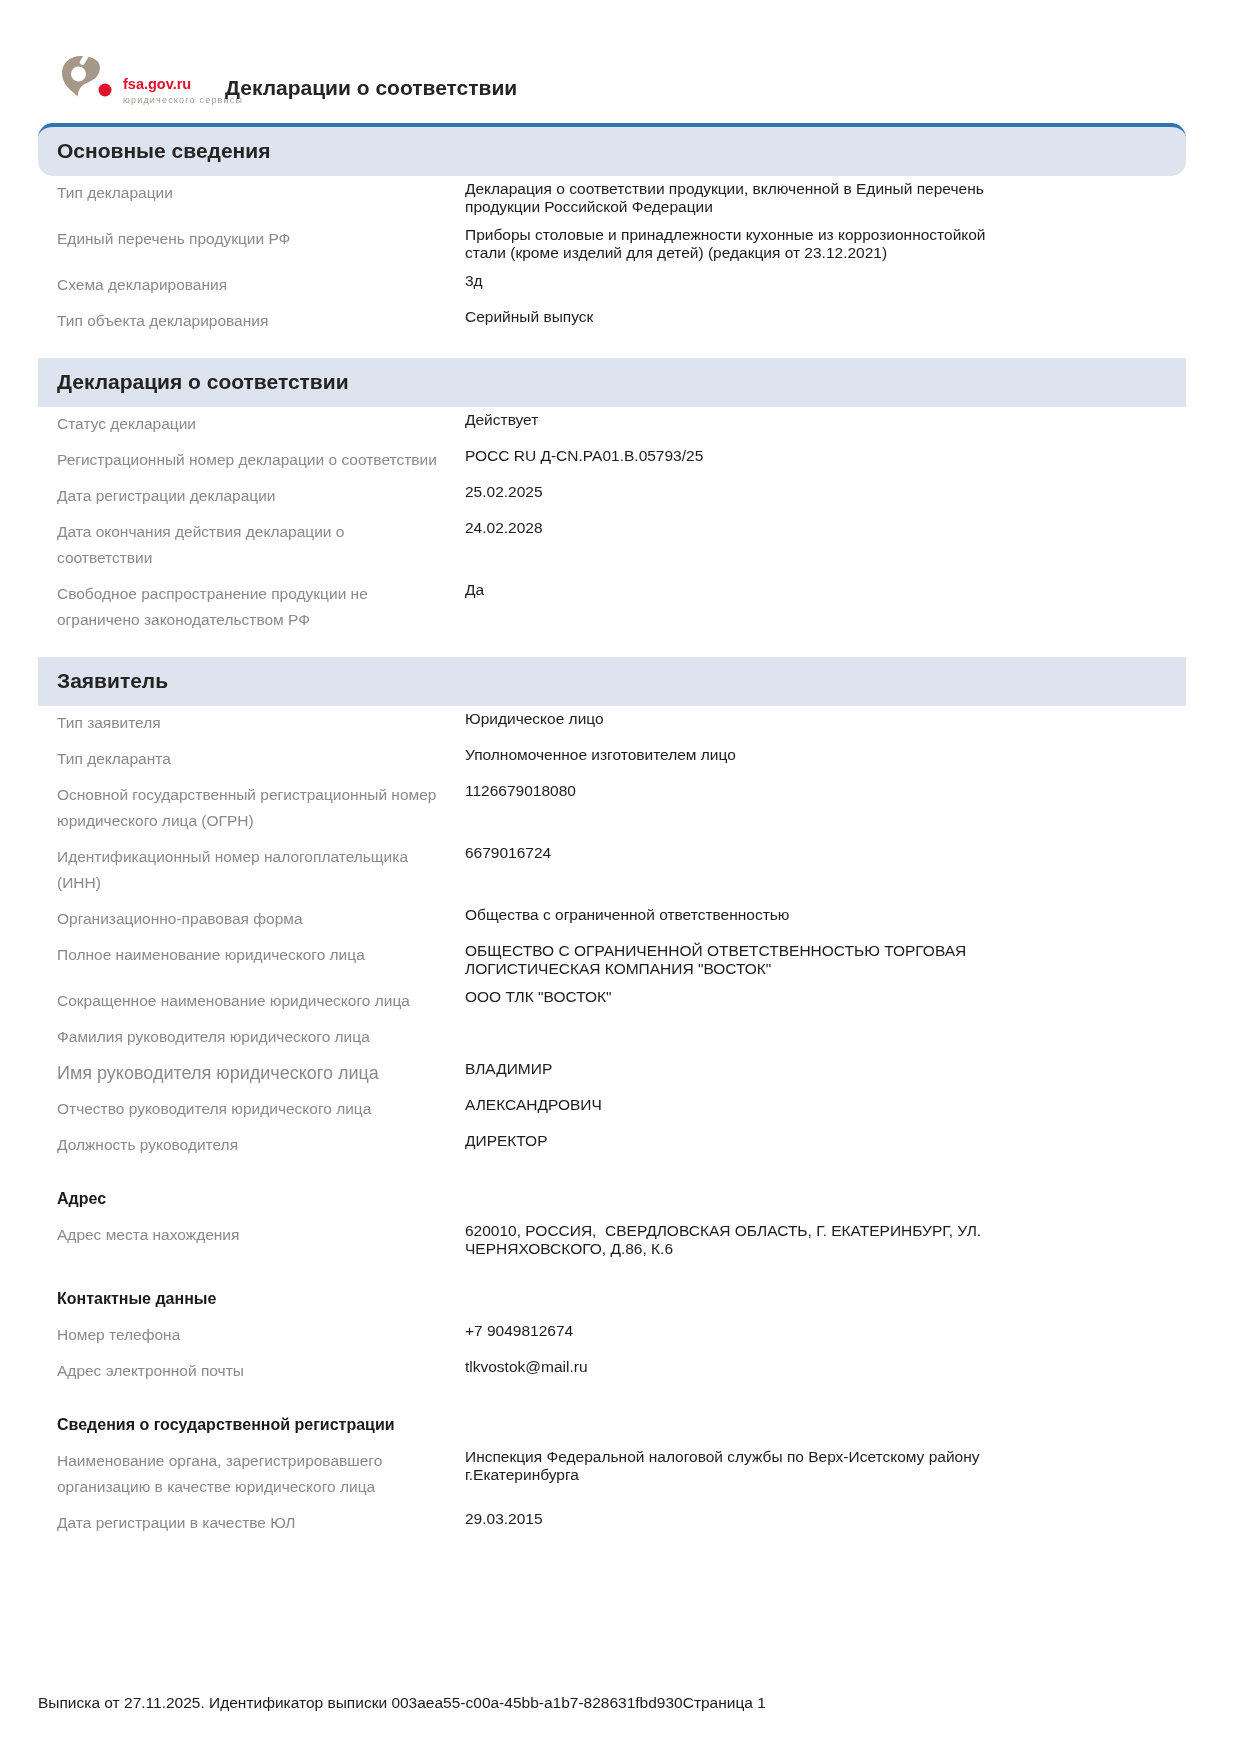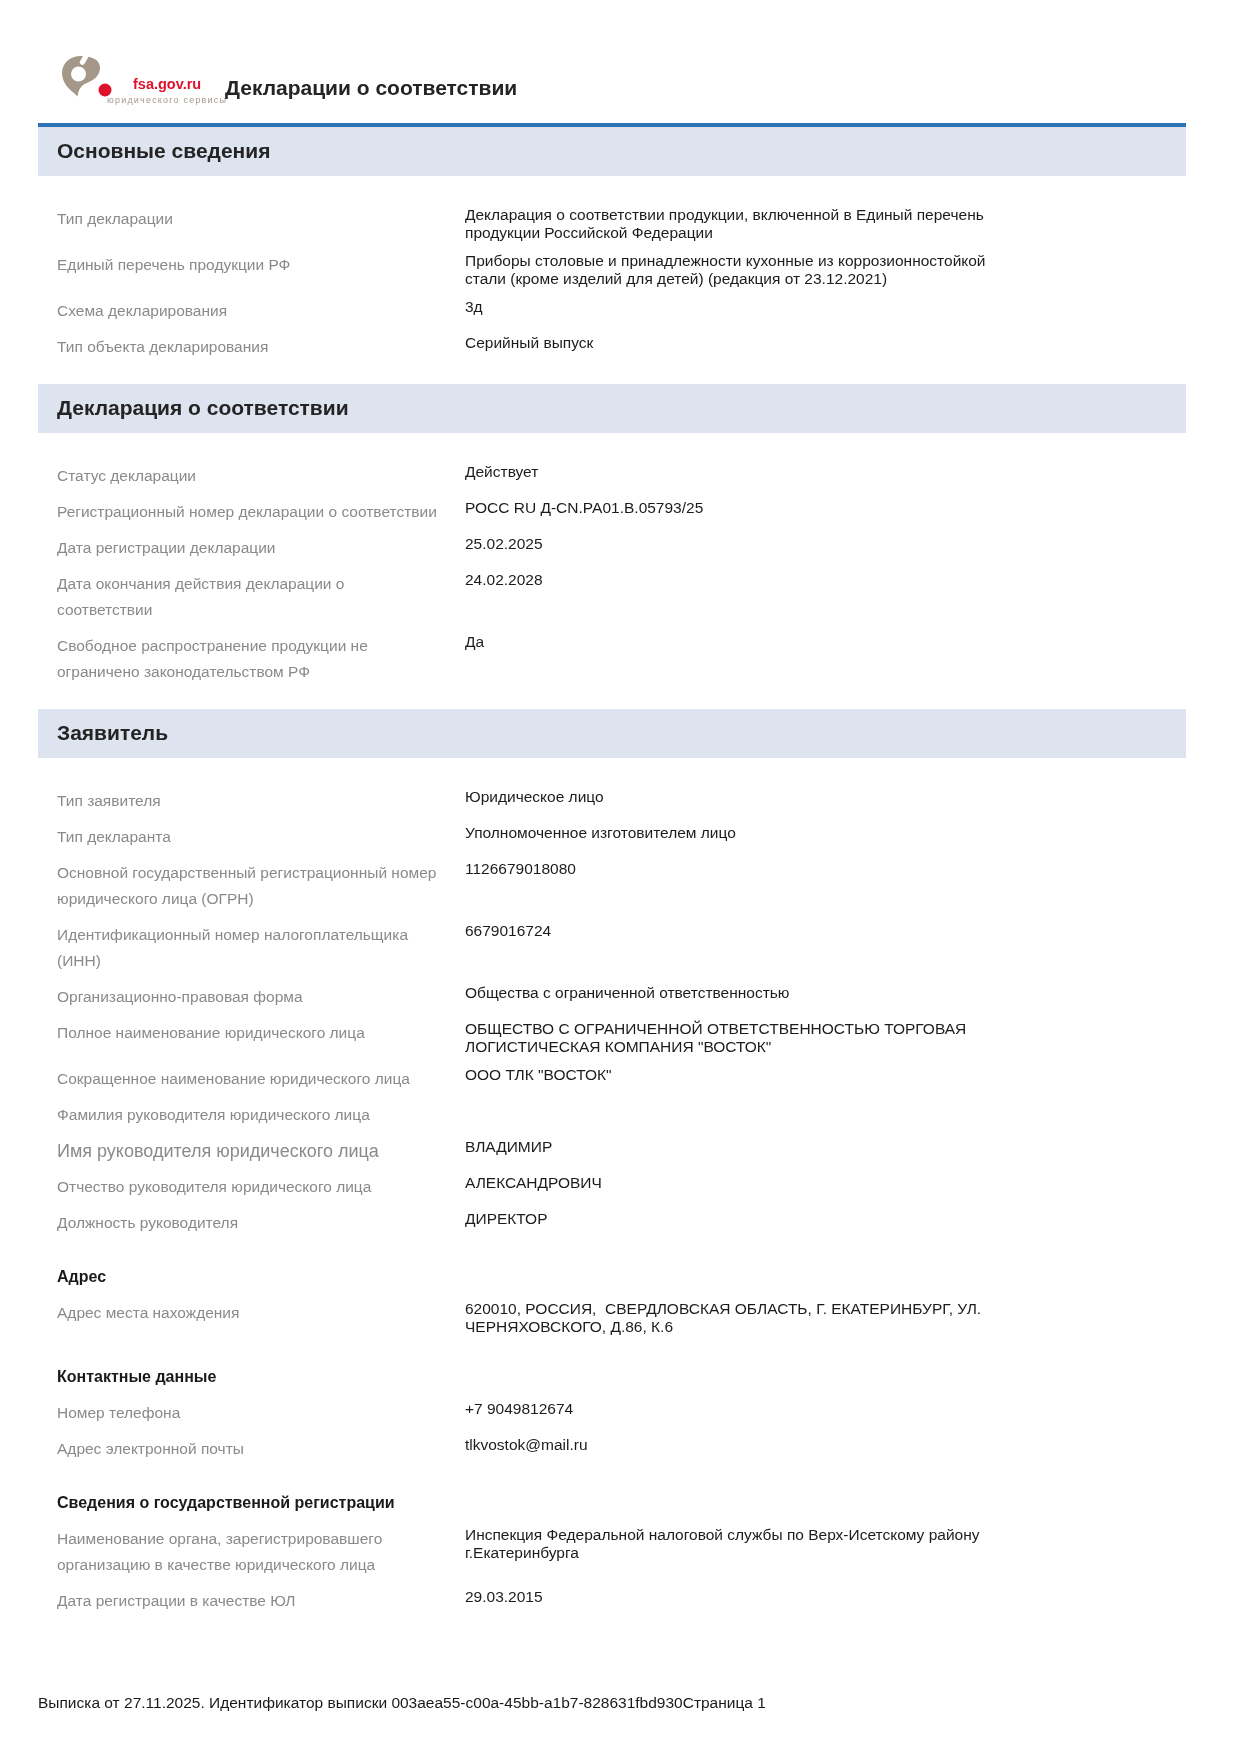--- a/index.html
+++ b/index.html
@@ -21,25 +21,24 @@
   .logo {
     position: absolute;
     left: 57px;
     top: 48px;
     width: 220px;
     height: 64px;
   }
   .logo svg { position: absolute; left: 0; top: 0; }
   .logo-lines {
     position: absolute;
-    left: 50px;
+    left: 66px;
     top: 28px;
     line-height: 1.15;
     white-space: nowrap;
-    text-align: center;
   }
   .logo-domain {
     font-size: 14.5px;
     font-weight: 700;
     color: #e0112b;
   }
   .logo-tagline {
     font-size: 9px;
     color: #a39a8f;
     letter-spacing: 1.2px;
@@ -64,23 +63,24 @@
   }
   .section-band {
     background: #dde3ef;
     padding: 12px 19px 13px 19px;
     font-size: 21px;
     font-weight: 700;
     color: #242424;
   }
   .section--accent .section-band {
     border-top: 4px solid #2e74b5;
+    border-radius: 15px;
   }
   .section-rows {
-    padding: 30px 0 24px 19px;
+    padding: 4px 0 24px 19px;
   }
   .field-row {
     display: flex;
     align-items: flex-start;
   }
   .field-row + .field-row,
   .field-subheader + .field-row,
   .field-row + .field-subheader { margin-top: 10px; }
   .field-subheader { margin-top: 28px !important; }
   .field-label {

